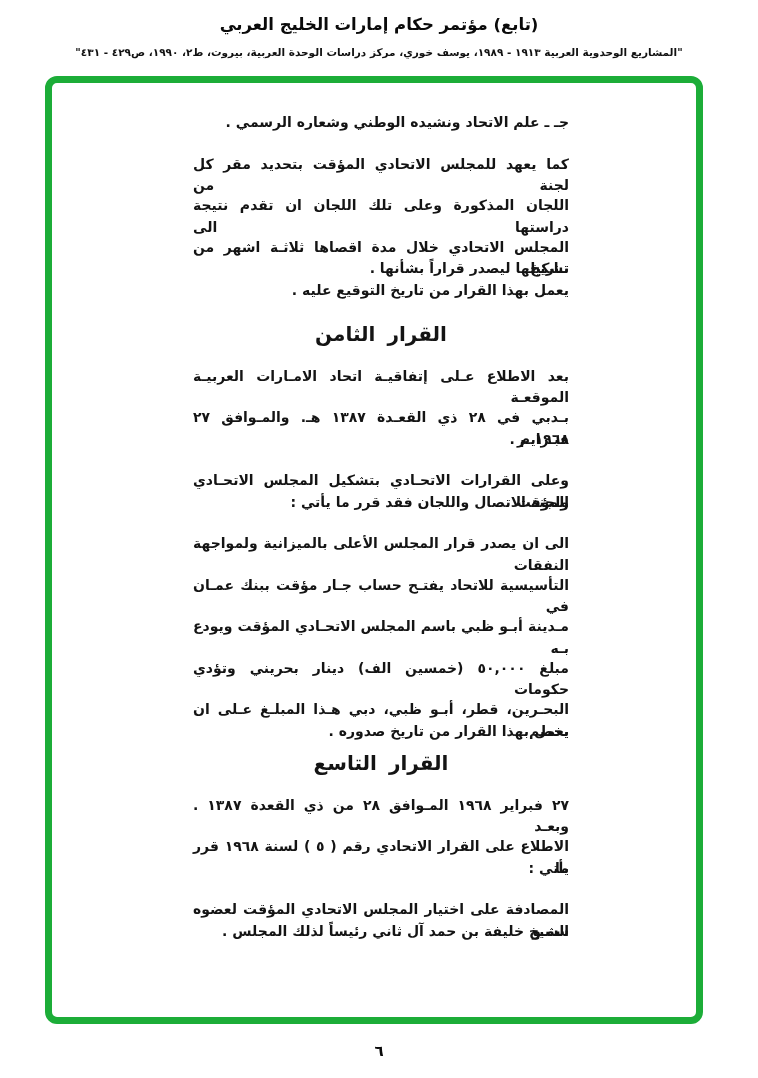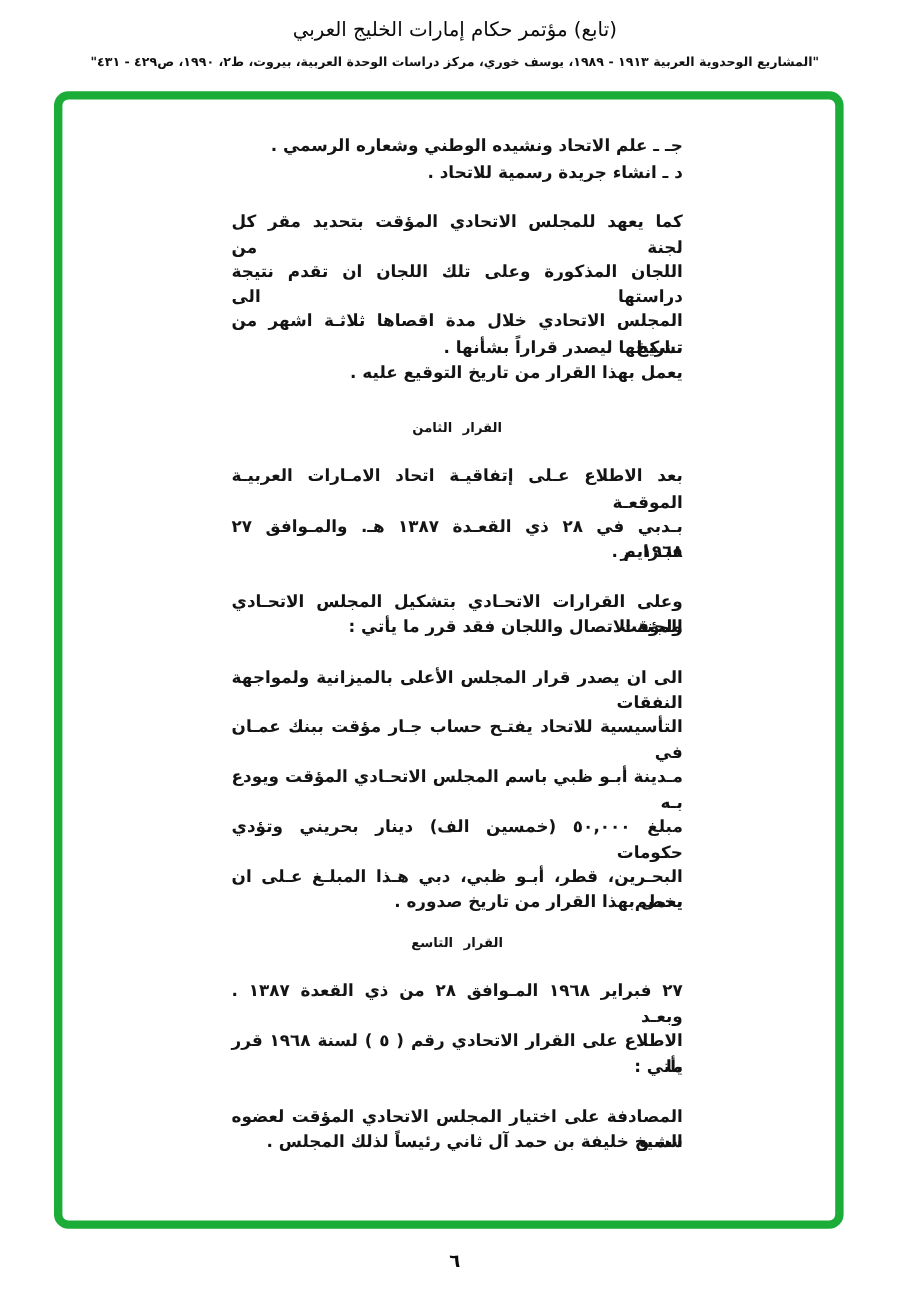--- a/index.html
+++ b/index.html
@@ -12,21 +12,21 @@
     color: #0d0d0d;
     overflow: hidden;
   }
 
   
   .hdr-title {
     position: absolute;
     top: 15px; left: 0; right: 0;
     text-align: center;
     font-size: 16.5px;
-    font-weight: normal;
+    font-weight: bold;
     color: #0a0a0a;
     direction: rtl;
     letter-spacing: 0px;
   }
   .hdr-source {
     position: absolute;
     top: 46px; left: 0; right: 0;
     text-align: center;
     font-size: 10.5px;
     font-weight: bold;
@@ -66,21 +66,21 @@
   .just {
     text-align: justify;
     text-align-last: justify;
     margin-top: 20px;
   }
   .endl {
     text-align: right;
   }
   .doc-heading {
     text-align: center;
-    font-size: 11px;
+    font-size: 20px;
     font-weight: bold;
     height: 21.5px;
     word-spacing: 5px;
   }
   .mt-h8  { margin-top: 23px; }
   .mt-p8  { margin-top: 17px; }
   .mt-h9  { margin-top: 11px; }
   .mt-p9  { margin-top: 17px; }
 
   
@@ -99,21 +99,20 @@
 
 <div class="hdr-title">(تابع) مؤتمر حكام إمارات الخليج العربي</div>
 <div class="hdr-source">"المشاريع الوحدوية العربية ١٩١٣ - ١٩٨٩، يوسف خوري، مركز دراسات الوحدة العربية، بيروت، ط٢، ١٩٩٠، ص٤٢٩ - ٤٣١"</div>
 
 <div class="doc-frame"></div>
 
 <div class="doc-content">
 
   <div>
     <div class="doc-line endl">جـ ـ علم الاتحاد ونشيده الوطني وشعاره الرسمي .</div>
-    <div class="doc-line endl">د ـ انشاء جريدة رسمية للاتحاد .</div>
     <div class="doc-line just">كما يعهد للمجلس الاتحادي المؤقت بتحديد مقر كل لجنة من</div>
     <div class="doc-line just">اللجان المذكورة وعلى تلك اللجان ان تقدم نتيجة دراستها الى</div>
     <div class="doc-line just">المجلس الاتحادي خلال مدة اقصاها ثلاثـة اشهر من تـاريخ</div>
     <div class="doc-line endl">تشكيلها ليصدر قراراً بشأنها .</div>
     <div class="doc-line endl">يعمل بهذا القرار من تاريخ التوقيع عليه .</div>
   </div>
 
   <div class="doc-heading mt-h8">القرار الثامن</div>
 
   <div class="mt-p8">

